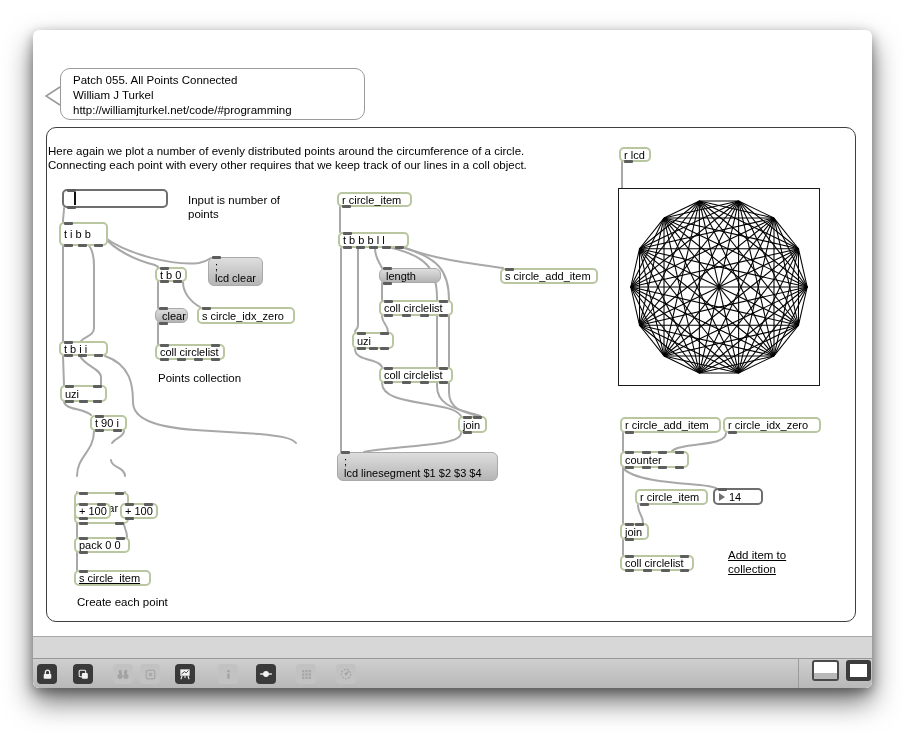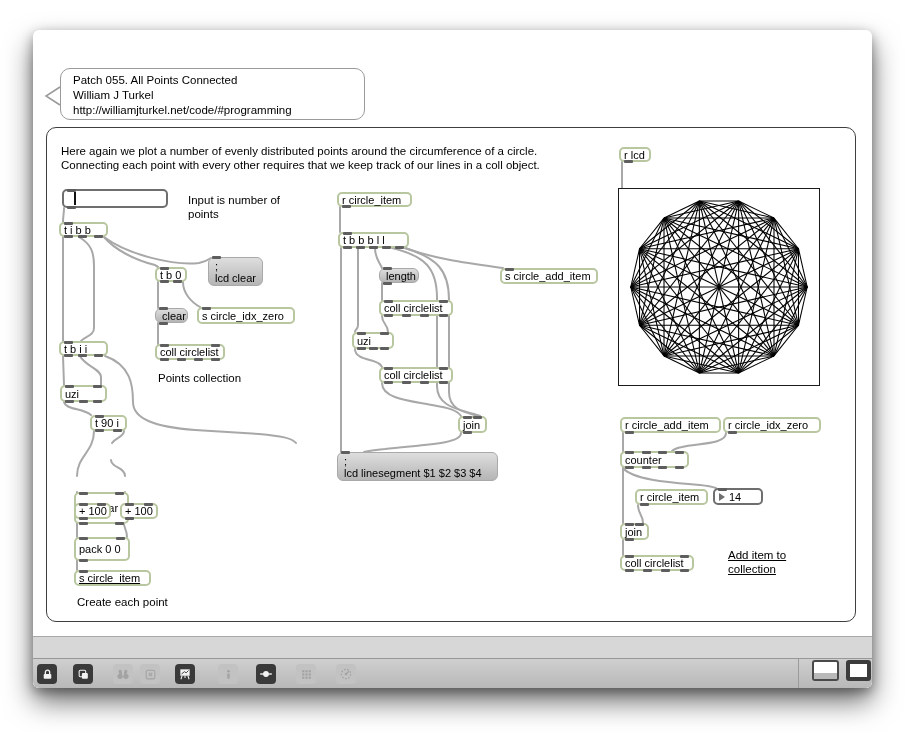--- a/index.html
+++ b/index.html
@@ -117,54 +117,54 @@
       <path d="M428,377 C428,389 382,389 352,393 C342,394 335,395 331,396"></path>
       <path d="M589,106 L589,132"></path>
       <path d="M590,377 L590,395"></path>
       <path d="M693,377 C693,389 662,387 649,391 C644,392 641,393 639,395"></path>
       <path d="M590,412 L590,467"></path>
       <path d="M590,412 C601,425 645,427 667,429 C676,430 680,431 683,432"></path>
       <path d="M605,449 C605,458 610,459 610,467"></path>
       <path d="M590,484 L590,499"></path>
     </svg>
 
-    <div class="cmt" style="left:28px;top:88px;width:620px;">Here again we plot a number of evenly distributed points around the circumference of a circle.
+    <div class="cmt" style="left:15px;top:88px;width:620px;">Here again we plot a number of evenly distributed points around the circumference of a circle.
 Connecting each point with every other requires that we keep track of our lines in a coll object.</div>
 
     <div class="numbox" style="left:29px;top:133px;width:106px;height:19px;">
       <span class="caret"></span>
       <span></span>
     <i class="pin pin-in" style="left: calc(0% + 3px);"></i>
           <i class="pin pin-out" style="left: calc(0% + 3px);"></i>
         </div>
     <div class="cmt" style="left:155px;top:137px;">Input is number of
 points</div>
 
-    <div class="obj" style="left:26px;top:166px;width:49px;height:15px;">t i b b<i class="pin pin-in" style="left: calc(0% + 3px);"></i><i class="pin pin-out" style="left: calc(0% + 3px);"></i><i class="pin pin-out" style="left: calc(45% - 3.75px);"></i><i class="pin pin-out" style="left: calc(100% - 12px);"></i></div>
+    <div class="obj" style="left:26px;top:166px;width:49px;height:24px;">t i b b<i class="pin pin-in" style="left: calc(0% + 3px);"></i><i class="pin pin-out" style="left: calc(0% + 3px);"></i><i class="pin pin-out" style="left: calc(45% - 3.75px);"></i><i class="pin pin-out" style="left: calc(100% - 12px);"></i></div>
     <div class="obj" style="left:122px;top:211px;width:32px;height:15px;">t b 0<i class="pin pin-in" style="left: calc(0% + 3px);"></i><i class="pin pin-out" style="left: calc(0% + 3px);"></i><i class="pin pin-out" style="left: calc(100% - 12px);"></i></div>
     <div class="msg" style="left:175px;top:201px;width:55px;height:29px;">;
 lcd clear<i class="pin pin-in" style="left: calc(0% + 3px);"></i></div>
     <div class="msg" style="left:122px;top:252px;width:33px;height:15px;">clear<i class="pin pin-in" style="left: calc(0% + 3px);"></i><i class="pin pin-out" style="left: calc(0% + 3px);"></i></div>
     <div class="obj" style="left:164px;top:251px;width:98px;height:17px;">s circle_idx_zero<i class="pin pin-in" style="left: calc(0% + 3px);"></i></div>
     <div class="obj" style="left:122px;top:288px;width:70px;height:16px;">coll circlelist<i class="pin pin-in" style="left: calc(0% + 3px);"></i><i class="pin pin-in" style="left: calc(100% - 12px);"></i><i class="pin pin-out" style="left: calc(0% + 3px);"></i><i class="pin pin-out" style="left: calc(33% - 1.95px);"></i><i class="pin pin-out" style="left: calc(66% - 6.9px);"></i><i class="pin pin-out" style="left: calc(100% - 12px);"></i></div>
     <div class="cmt" style="left:125px;top:315px;">Points collection</div>
 
     <div class="obj" style="left:26px;top:285px;width:49px;height:15px;">t b i i<i class="pin pin-in" style="left: calc(0% + 3px);"></i><i class="pin pin-out" style="left: calc(0% + 3px);"></i><i class="pin pin-out" style="left: calc(45% - 3.75px);"></i><i class="pin pin-out" style="left: calc(100% - 12px);"></i></div>
     <div class="obj" style="left:27px;top:329px;width:47px;height:17px;">uzi<i class="pin pin-in" style="left: calc(0% + 3px);"></i><i class="pin pin-in" style="left: calc(100% - 12px);"></i><i class="pin pin-out" style="left: calc(0% + 3px);"></i><i class="pin pin-out" style="left: calc(50% - 4.5px);"></i><i class="pin pin-out" style="left: calc(100% - 12px);"></i></div>
     <div class="obj" style="left:57px;top:359px;width:37px;height:16px;">t 90 i<i class="pin pin-in" style="left: calc(0% + 3px);"></i><i class="pin pin-out" style="left: calc(0% + 3px);"></i><i class="pin pin-out" style="left: calc(100% - 12px);"></i></div>
     <div class="obj" style="left:41px;top:420px;width:55px;height:32px;margin-top:16px;">poltocar<i class="pin pin-in" style="left: calc(0% + 3px);"></i><i class="pin pin-in" style="left: calc(100% - 12px);"></i><i class="pin pin-out" style="left: calc(0% + 3px);"></i><i class="pin pin-out" style="left: calc(100% - 12px);"></i></div>
     <div class="obj" style="left:41px;top:447px;width:37px;height:16px;">+ 100<i class="pin pin-in" style="left: calc(0% + 3px);"></i><i class="pin pin-in" style="left: calc(100% - 12px);"></i><i class="pin pin-out" style="left: calc(0% + 3px);"></i></div>
     <div class="obj" style="left:87px;top:447px;width:38px;height:16px;">+ 100<i class="pin pin-in" style="left: calc(0% + 3px);"></i><i class="pin pin-in" style="left: calc(100% - 12px);"></i><i class="pin pin-out" style="left: calc(0% + 3px);"></i></div>
-    <div class="obj" style="left:41px;top:481px;width:56px;height:24px;">pack 0 0<i class="pin pin-in" style="left: calc(0% + 3px);"></i><i class="pin pin-in" style="left: calc(100% - 12px);"></i><i class="pin pin-out" style="left: calc(0% + 3px);"></i></div>
+    <div class="obj" style="left:41px;top:481px;width:56px;height:16px;">pack 0 0<i class="pin pin-in" style="left: calc(0% + 3px);"></i><i class="pin pin-in" style="left: calc(100% - 12px);"></i><i class="pin pin-out" style="left: calc(0% + 3px);"></i></div>
     <div class="obj" style="left:41px;top:514px;width:77px;height:16px;text-decoration:underline;">s circle_item<i class="pin pin-in" style="left: calc(0% + 3px);"></i></div>
     <div class="cmt" style="left:44px;top:539px;">Create each point</div>
 
     <div class="obj" style="left:304px;top:136px;width:75px;height:15px;">r circle_item<i class="pin pin-out" style="left: calc(0% + 3px);"></i></div>
     <div class="obj" style="left:305px;top:176px;width:71px;height:16px;">t b b b l l<i class="pin pin-in" style="left: calc(0% + 3px);"></i><i class="pin pin-out" style="left: calc(0% + 3px);"></i><i class="pin pin-out" style="left: calc(25% - 0.75px);"></i><i class="pin pin-out" style="left: calc(50% - 4.5px);"></i><i class="pin pin-out" style="left: calc(75% - 8.25px);"></i><i class="pin pin-out" style="left: calc(100% - 12px);"></i></div>
-    <div class="msg" style="left:346px;top:212px;width:40px;height:15px;">length<i class="pin pin-in" style="left: calc(0% + 3px);"></i><i class="pin pin-out" style="left: calc(0% + 3px);"></i></div>
+    <div class="msg" style="left:346px;top:212px;width:62px;height:15px;">length<i class="pin pin-in" style="left: calc(0% + 3px);"></i><i class="pin pin-out" style="left: calc(0% + 3px);"></i></div>
     <div class="obj" style="left:346px;top:244px;width:74px;height:16px;">coll circlelist<i class="pin pin-in" style="left: calc(0% + 3px);"></i><i class="pin pin-in" style="left: calc(100% - 12px);"></i><i class="pin pin-out" style="left: calc(0% + 3px);"></i><i class="pin pin-out" style="left: calc(33% - 1.95px);"></i><i class="pin pin-out" style="left: calc(66% - 6.9px);"></i><i class="pin pin-out" style="left: calc(100% - 12px);"></i></div>
     <div class="obj" style="left:319px;top:276px;width:42px;height:17px;">uzi<i class="pin pin-in" style="left: calc(0% + 3px);"></i><i class="pin pin-in" style="left: calc(100% - 12px);"></i><i class="pin pin-out" style="left: calc(0% + 3px);"></i><i class="pin pin-out" style="left: calc(50% - 4.5px);"></i><i class="pin pin-out" style="left: calc(100% - 12px);"></i></div>
     <div class="obj" style="left:346px;top:311px;width:74px;height:16px;">coll circlelist<i class="pin pin-in" style="left: calc(0% + 3px);"></i><i class="pin pin-in" style="left: calc(100% - 12px);"></i><i class="pin pin-out" style="left: calc(0% + 3px);"></i><i class="pin pin-out" style="left: calc(33% - 1.95px);"></i><i class="pin pin-out" style="left: calc(66% - 6.9px);"></i><i class="pin pin-out" style="left: calc(100% - 12px);"></i></div>
     <div class="obj" style="left:425px;top:360px;width:29px;height:17px;">join<i class="pin pin-in" style="left: calc(0% + 3px);"></i><i class="pin pin-in" style="left: calc(100% - 12px);"></i><i class="pin pin-out" style="left: calc(0% + 3px);"></i></div>
     <div class="obj" style="left:467px;top:212px;width:98px;height:16px;">s circle_add_item<i class="pin pin-in" style="left: calc(0% + 3px);"></i></div>
     <div class="msg" style="left:304px;top:396px;width:161px;height:29px;">;
 lcd linesegment $1 $2 $3 $4<i class="pin pin-in" style="left: calc(0% + 3px);"></i></div>
 
     <div class="obj" style="left:586px;top:91px;width:32px;height:15px;">r lcd<i class="pin pin-out" style="left: calc(0% + 3px);"></i></div>
     <div class="lcd">

